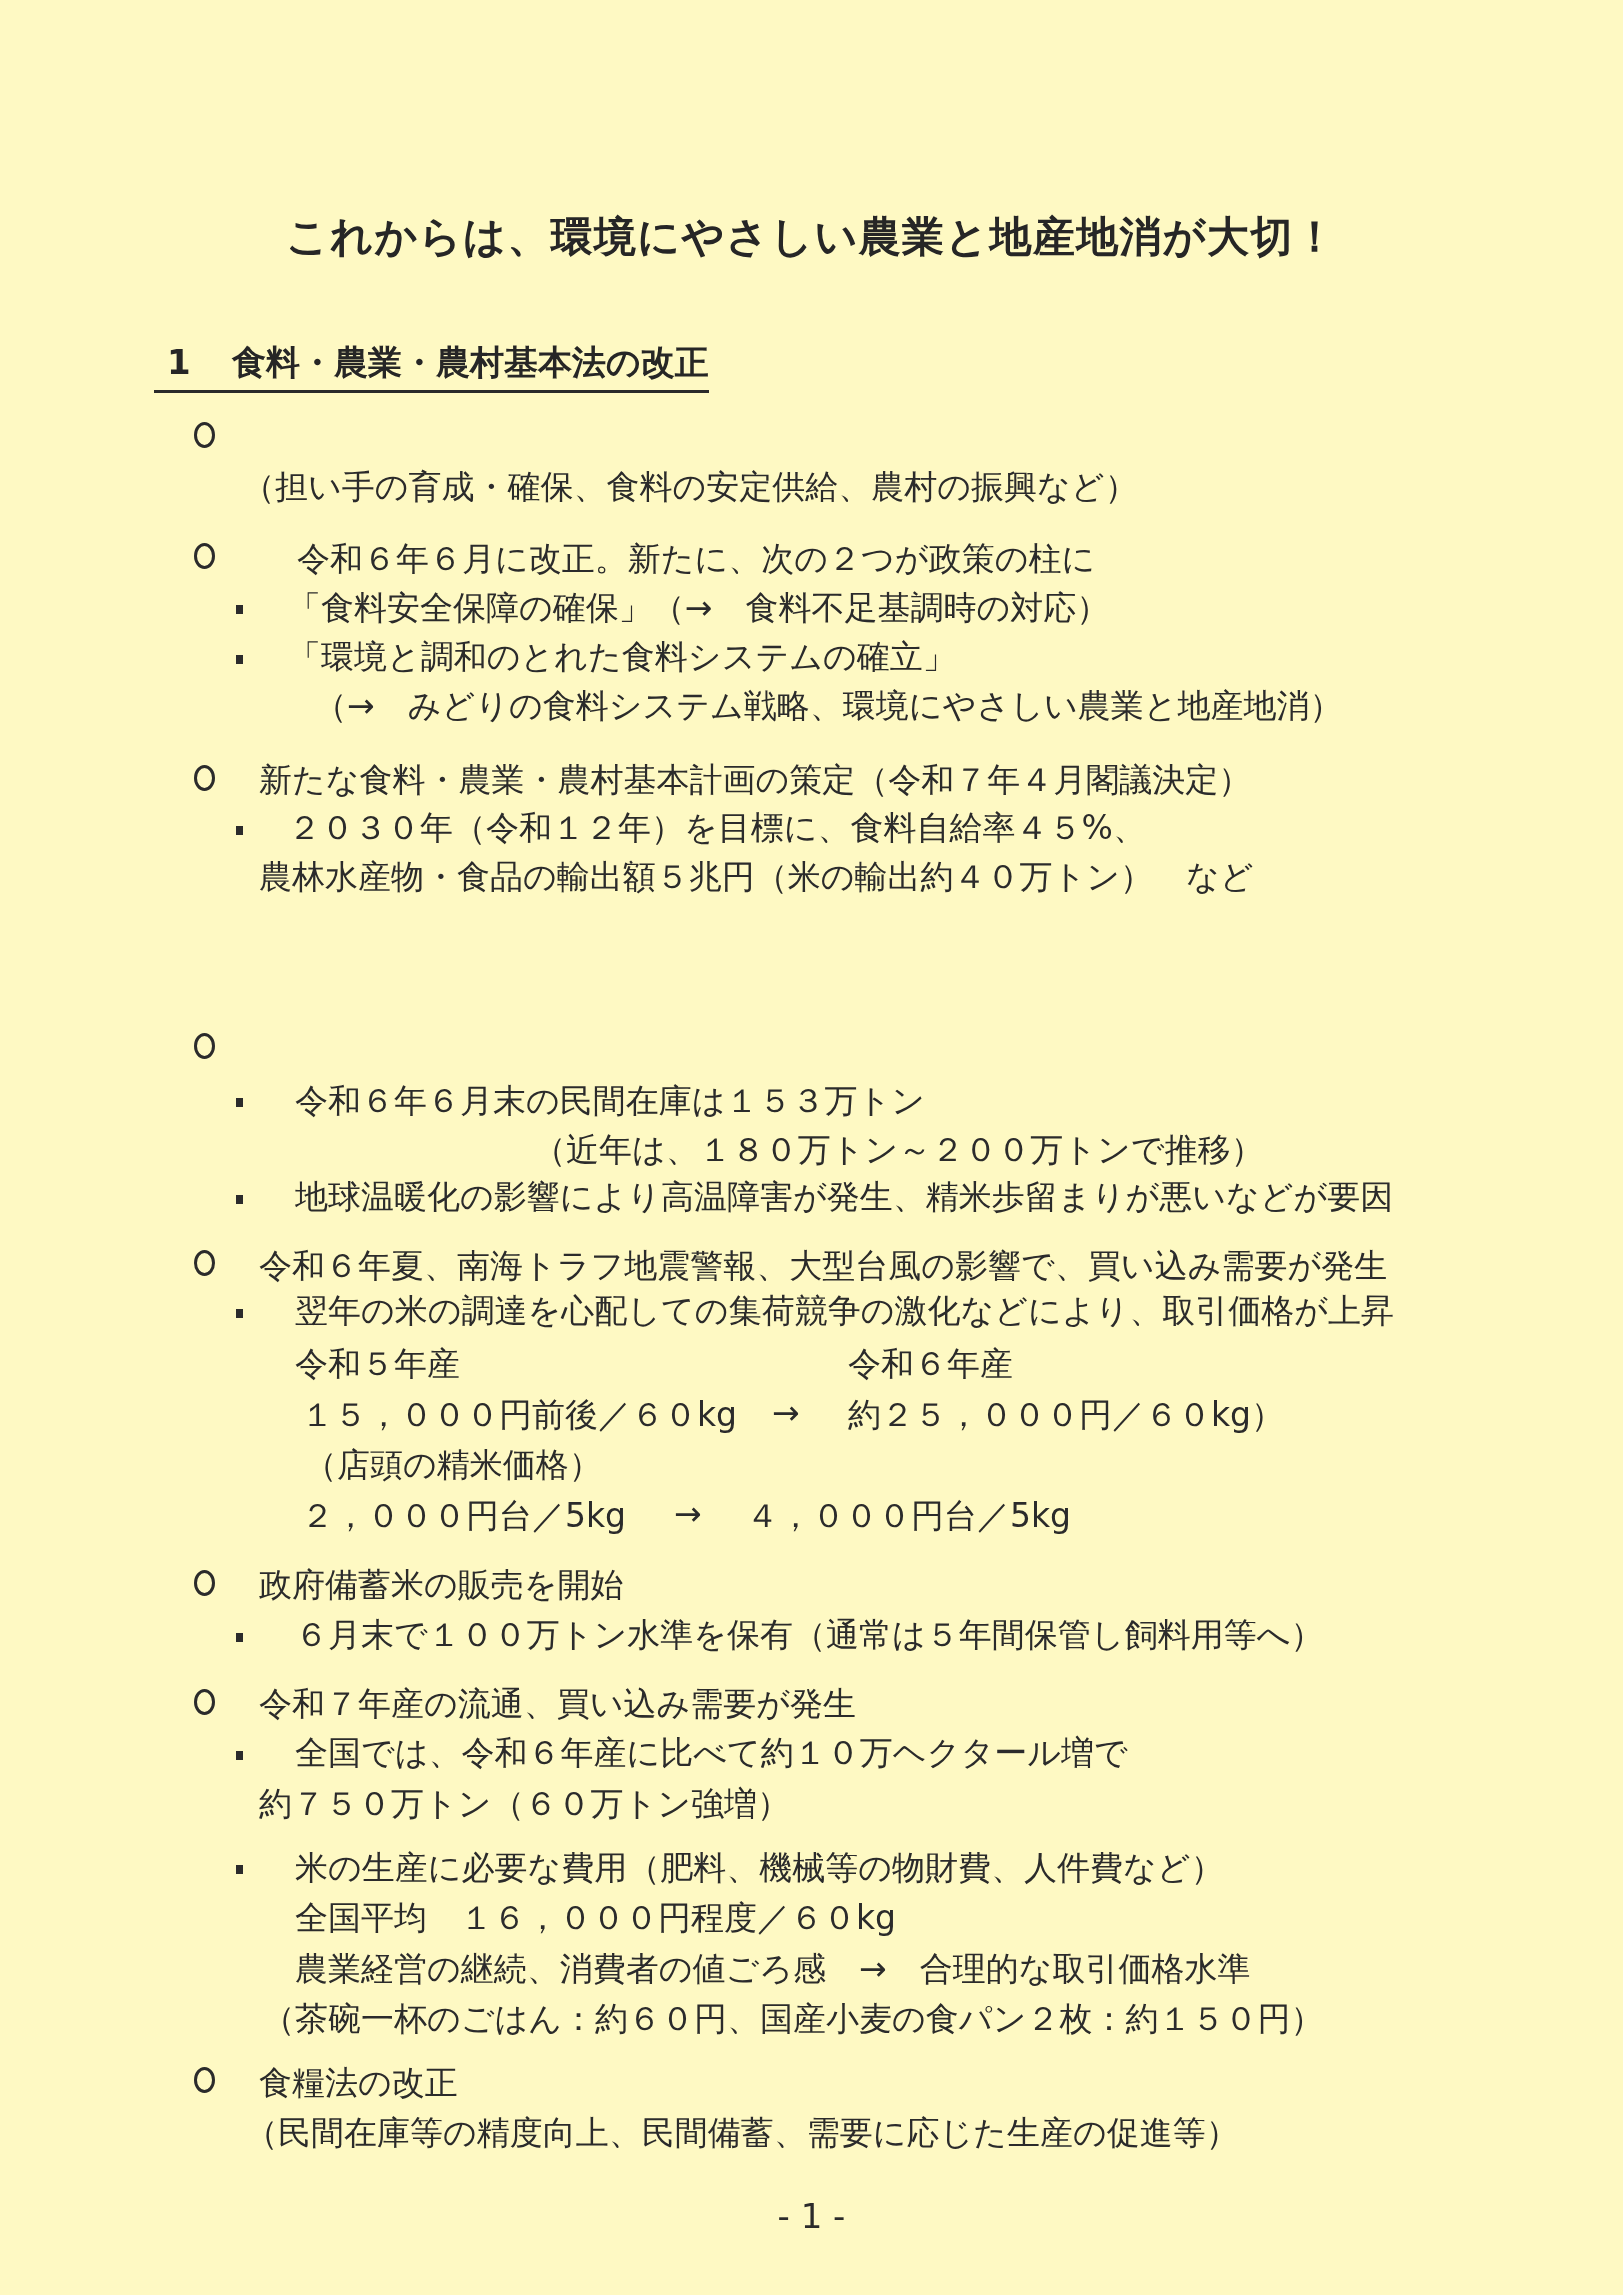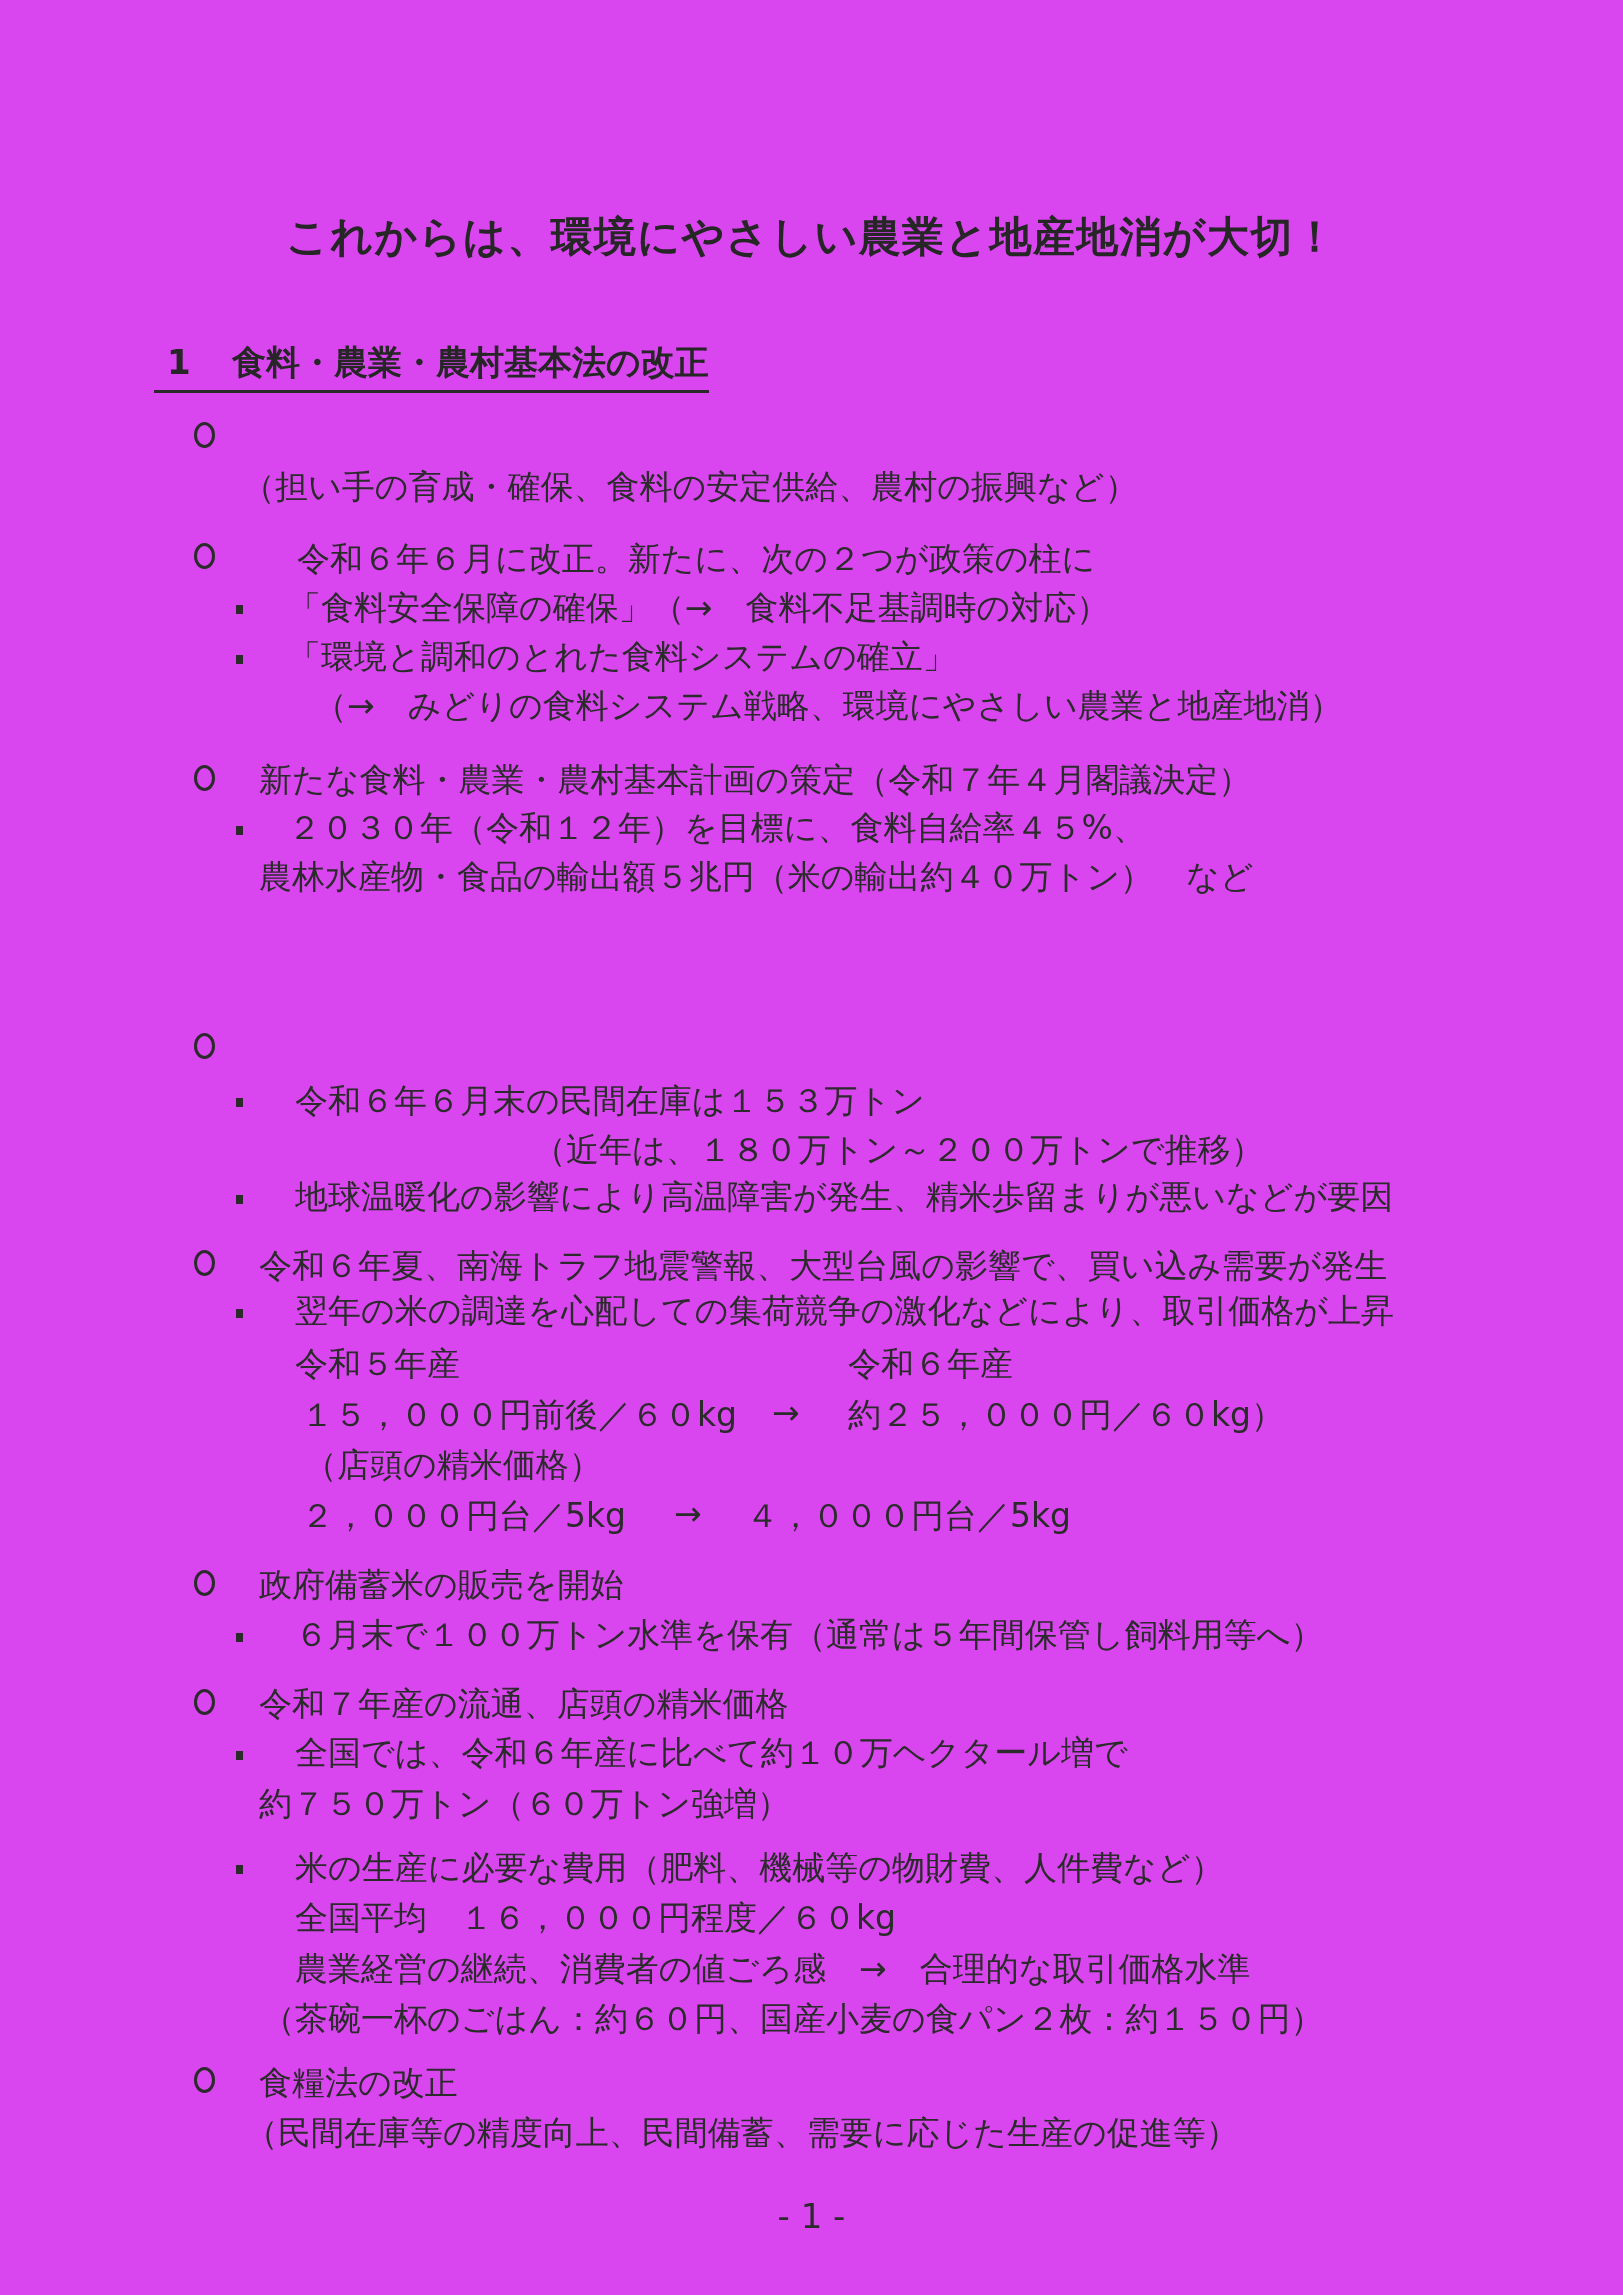--- a/index.html
+++ b/index.html
@@ -1,21 +1,21 @@
 <!DOCTYPE html>
 <html style="font-size:10.5px"><head>
 <meta charset="utf-8">
 <style>
   html, body { margin: 0; padding: 0; background: #ffffff; }
   body {
     width: 1623px; height: 2295px; position: relative; overflow: hidden;
     font-family: "DejaVu Sans", "Liberation Sans", sans-serif;
     color: #2a2a2a;
   }
-  .page { position: absolute; inset: 0; background: #d946ef; }
+  .page { position: absolute; inset: 0; background: #fef9c3; }
   .title {
     position: absolute; left: 0; width: 1623px; top: 209px; text-align: center;
     font-size: 42px; font-weight: bold; letter-spacing: 1.3px; color: #262626;
   }
   .section-heading {
     position: absolute; left: 154px; font-size: 34px; font-weight: bold;
     color: #262626; padding-bottom: 3.9px; border-bottom: 3.3px solid #2a2a2a;
     white-space: nowrap;
   }
   .section-heading .num { display: inline-block; width: 65px; padding-left: 13px; }
@@ -84,21 +84,21 @@
     <div class="line" style="left:674px; top:1494px;">→</div>
     <div class="line" style="left:746px; top:1494px;">４，０００円台／5kg</div>
   </div>
 
   <div class="circle" style="left:194px; top:1570px;"></div>
   <div class="line" style="left:259px; top:1563px;text-align:center;">政府備蓄米の販売を開始</div>
   <div class="dot" style="left:236px; top:1633px;"></div>
   <div class="line" style="left:295px; top:1613px;">６月末で１００万トン水準を保有（通常は５年間保管し飼料用等へ）</div>
 
   <div class="circle" style="left:194px; top:1689px;"></div>
-  <div class="line" style="left:259px; top:1682px;">令和７年産の流通、店頭の精米価格</div>
+  <div class="line" style="left:259px; top:1682px;">令和７年産の流通、買い込み需要が発生</div>
   <div class="dot" style="left:236px; top:1751px;"></div>
   <div class="line" style="left:295px; top:1731px;">全国では、令和６年産に比べて約１０万ヘクタール増で</div>
   <div class="line" style="left:259px; top:1782px;">約７５０万トン（６０万トン強増）</div>
 
   <div class="dot" style="left:236px; top:1865px;"></div>
   <div class="line" style="left:295px; top:1846px;">米の生産に必要な費用（肥料、機械等の物財費、人件費など）</div>
   <div class="line" style="left:295px; top:1896px;">全国平均　１６，０００円程度／６０kg</div>
   <div class="line" style="left:295px; top:1947px;">農業経営の継続、消費者の値ごろ感　→　合理的な取引価格水準</div>
   <div class="line" style="left:262px; top:1997px;">（茶碗一杯のごはん：約６０円、国産小麦の食パン２枚：約１５０円）</div>
 

